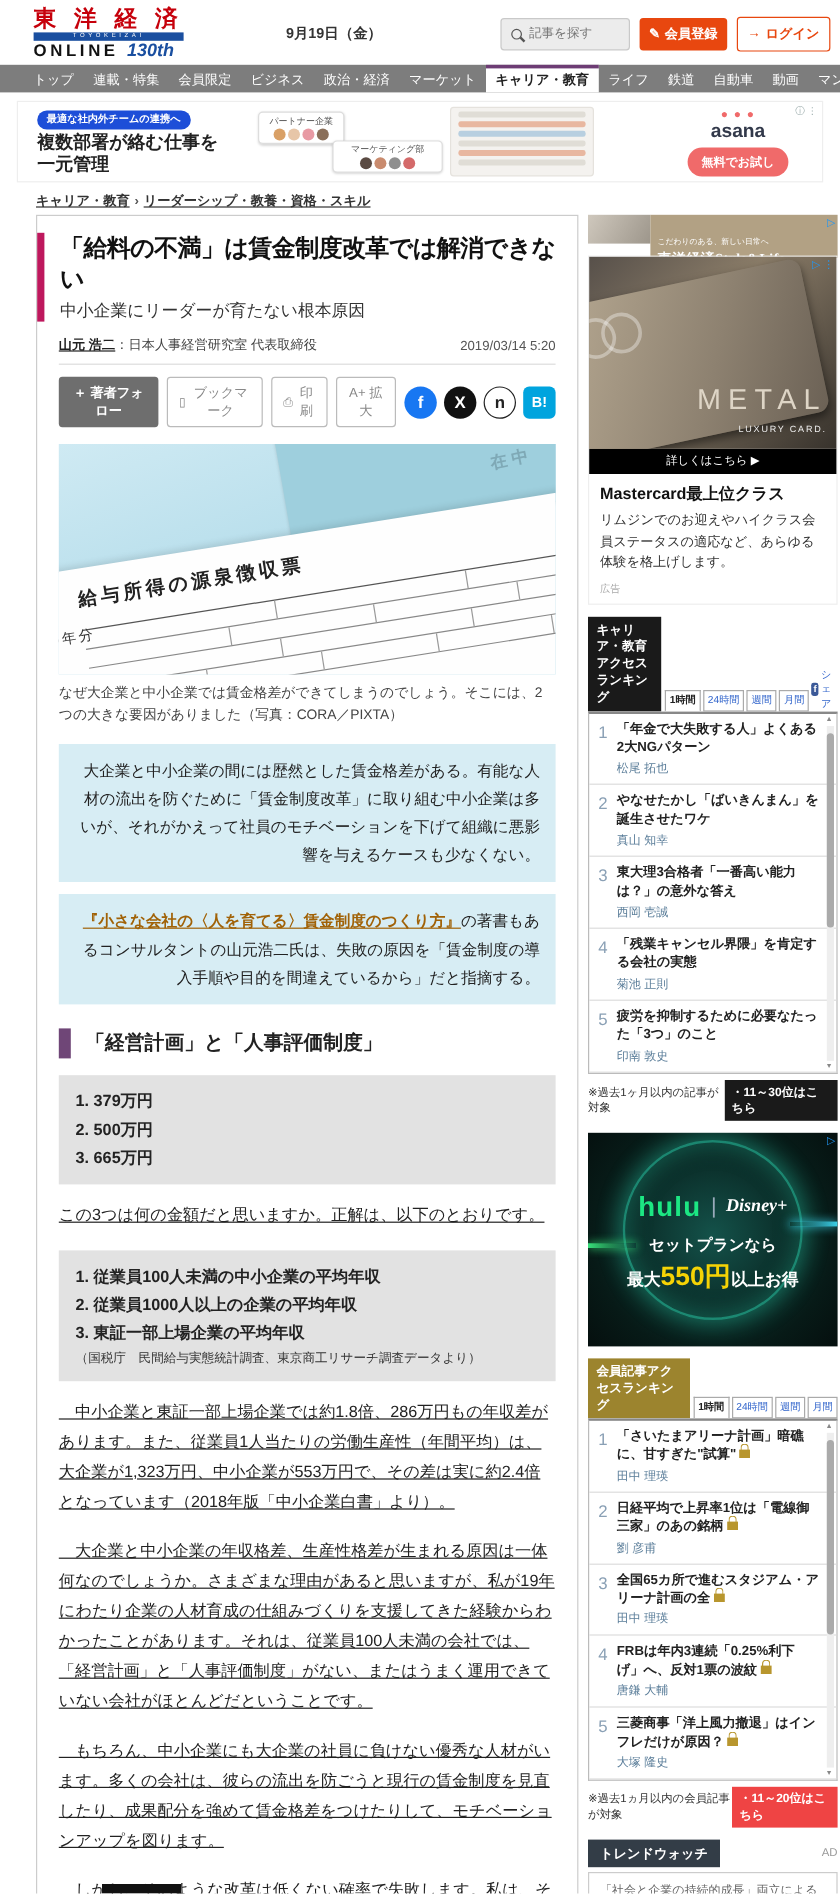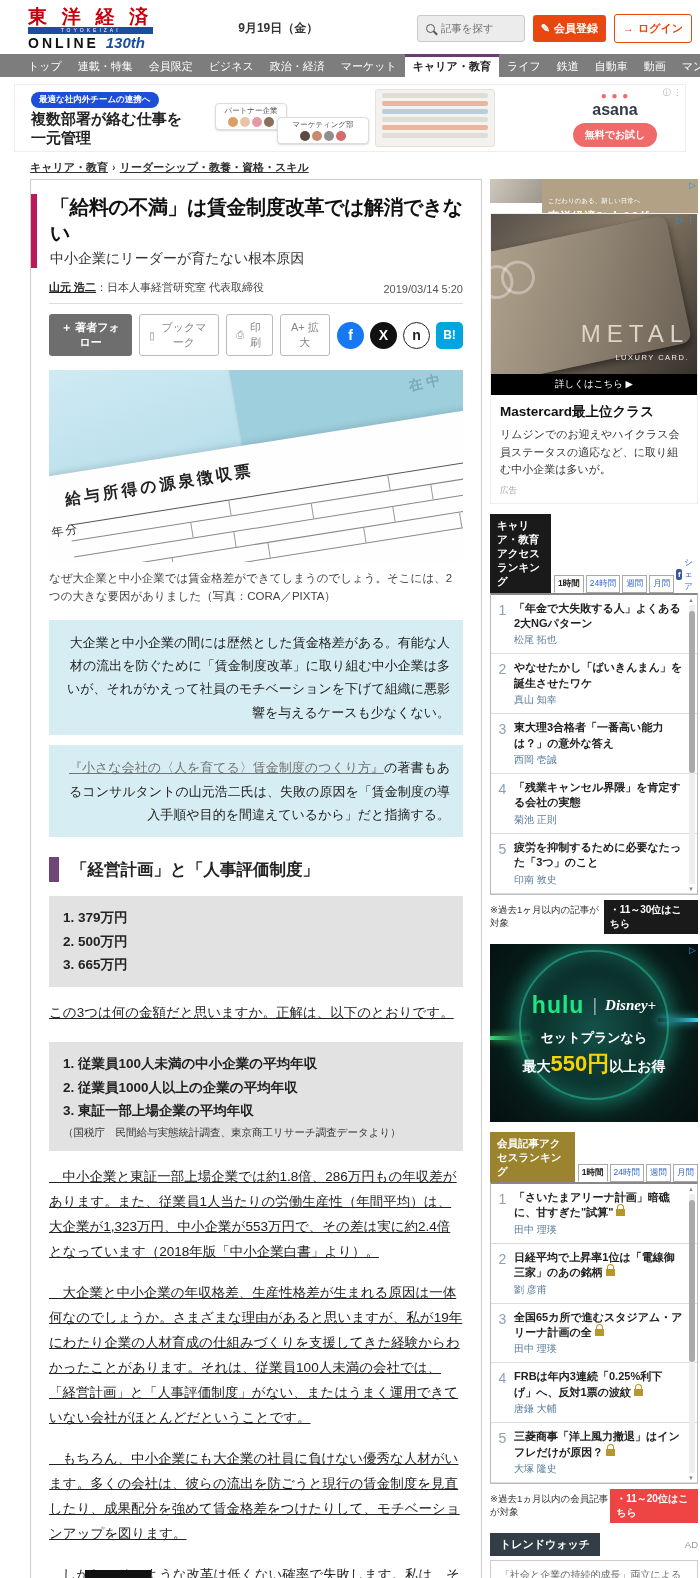--- a/index.html
+++ b/index.html
@@ -63,21 +63,21 @@
   .env { position:absolute; right:-30px; top:-45px; width:260px; height:110px; background:#9ecfdd; transform:rotate(-10deg); box-shadow:0 2px 3px rgba(0,0,0,.15); color:#7fa9b6; font-size:14px; font-weight:bold; }
   .env span { position:absolute; right:50px; top:60px; transform:rotate(-2deg); letter-spacing:4px; }
   .paper { position:absolute; left:-30px; top:68px; width:560px; height:200px; background:#fefefe; transform:rotate(-9deg); box-shadow:0 -2px 6px rgba(0,0,0,.12); padding:16px 20px 0 55px; }
   .paper .ptitle { font-size:16px; font-weight:bold; letter-spacing:3px; color:#222; }
   .paper .pyear { position:absolute; left:18px; top:48px; font-size:12px; color:#333; letter-spacing:2px; }
   .paper .grid { margin-top:14px; border-top:1.5px solid #555; }
   .paper .grid div { height:16px; border-bottom:1px solid #888; display:flex; }
   .paper .grid div i { flex:1; border-right:1px solid #999; }
   .caption { font-size:11.5px; color:#444; line-height:1.55; margin:8px 0 14px; }
   .leadbox { background:#d7edf4; padding:11px 13px; font-size:13px; line-height:1.8; color:#222; margin-bottom:10px;text-align:right; }
-  .leadbox a { color:#737373; font-weight:normal; }
+  .leadbox a { color:#a16207; font-weight:bold; }
   .sec-head { border-left:10px solid #6f4677; padding-left:12px; font-size:16.5px; font-weight:bold; color:#222; margin:20px 0 14px; line-height:1.5; }
   .graybox { background:#e2e2e2; padding:10px 14px; font-size:13.5px; font-weight:bold; line-height:1.75; color:#222; margin-bottom:14px; }
   .graybox .src { font-size:10.5px; font-weight:normal; color:#333; }
   .para { font-size:13.5px; line-height:1.85; color:#222; margin-bottom:16px;text-decoration:underline; }
   
   .side { width:208px; display:flex; flex-direction:column; gap:10px; }
   .slife { height:24px; display:flex; position:relative; cursor:pointer; }
   .slife .ph { width:52px; background:linear-gradient(120deg,#cfc8bd,#9d968b); }
   .slife .tx { flex:1; background:#b2a184; color:#fff; padding:18px 6px; }
   .slife .t1 { font-size:6.5px; display:block; }
@@ -183,21 +183,21 @@
 
 </div>
 
 <div class="asana">
   <span class="adinfo">ⓘ ⋮</span>
   <div style="padding-left:16px; width:190px;">
     <span class="pill">最適な社内外チームの連携へ</span>
     <div class="head"><span>複数部署が絡む仕事を</span><br><span>一元管理</span></div>
   </div>
   <div style="position:relative; width:170px; height:62px;">
-    <div class="chip" style="position:absolute; left:10px; top:16px; width:72px;">
+    <div class="chip" style="position:absolute; left:10px; top:6px; width:72px;">
       <span>パートナー企業</span>
       <div class="avs">
           <span class="av" style="background:#d9a066"></span>
           <span class="av" style="background:#e7c6a8"></span>
           <span class="av" style="background:#e89aa4"></span>
           <span class="av" style="background:#8a6f5a"></span>
         </div>
     </div>
     <div class="chip" style="position:absolute; left:72px; top:30px; width:92px;">
       <span>マーケティング部</span>
@@ -338,21 +338,21 @@
         <div class="cardimg">
             <span class="cc"></span>
             <span class="cc cc2"></span>
           </div>
         <div class="metal">METAL</div>
         <div class="lux">LUXURY CARD.</div>
       </div>
       <div class="bar">詳しくはこちら ▶</div>
       <div class="info">
         <div class="mt">Mastercard最上位クラス</div>
-        <div class="md">リムジンでのお迎えやハイクラス会員ステータスの適応など、に取り組む中小企業は多いが。</div>
+        <div class="md">リムジンでのお迎えやハイクラス会員ステータスの適応など、あらゆる体験を格上げします。</div>
         <div class="adl">広告</div>
       </div>
     </div>
 
     <div>
       <div class="rk-head">
         <div class="rk-title"><span>キャリア・教育</span><br><span>アクセスランキング</span></div>
         <div class="tabs">
           <span class="tab on">1時間</span>
           <span class="tab">24時間</span>

